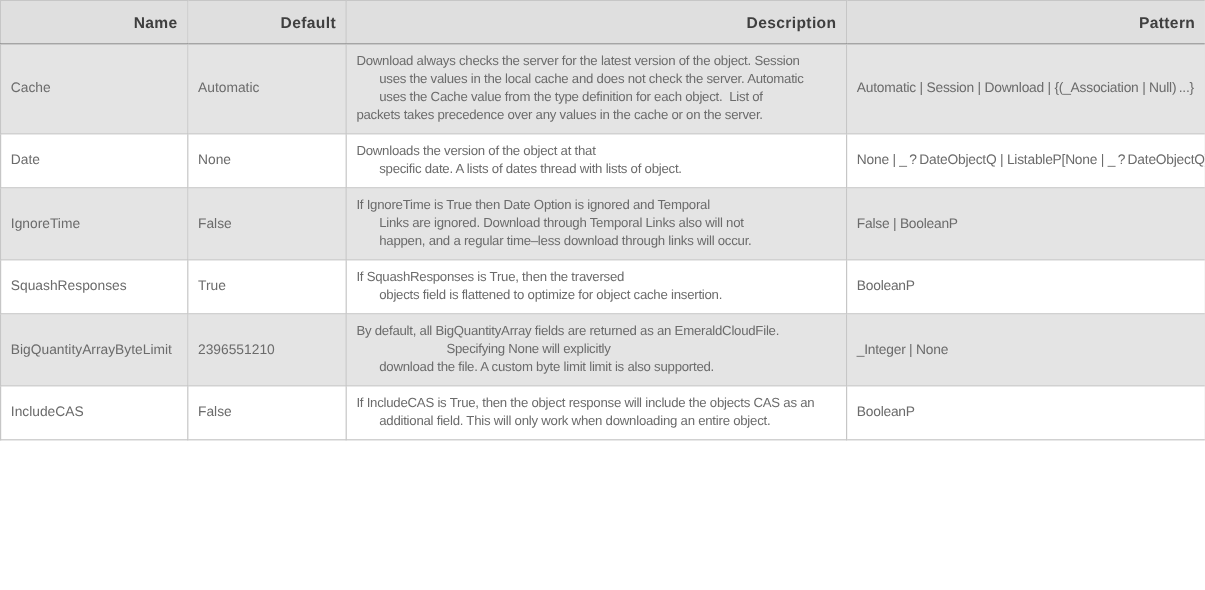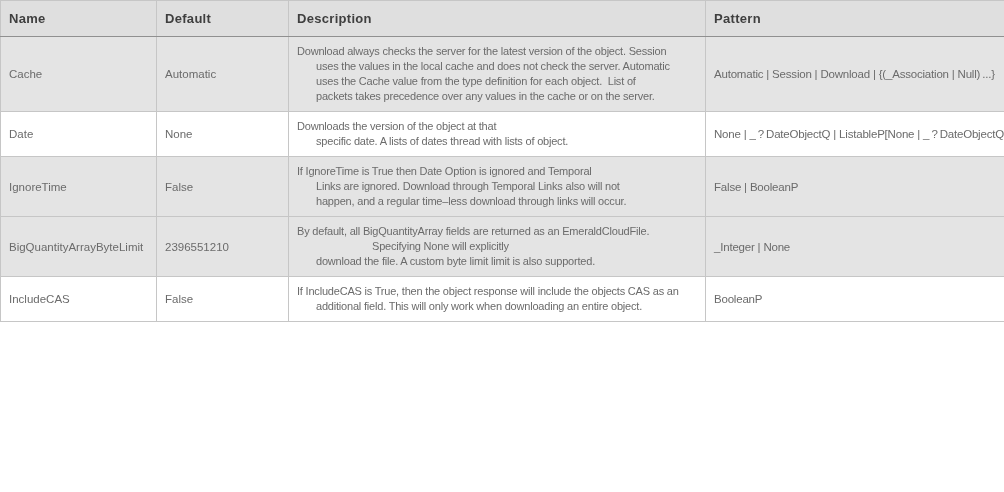--- a/index.html
+++ b/index.html
@@ -23,21 +23,21 @@
   table.options th, table.options td{
     border:1px solid var(--border-inner);
     vertical-align:middle;
     box-sizing:border-box;
     overflow:hidden;
   }
   table.options th{
     background:var(--header-bg);
     color:var(--header-text);
     font-size:13px;font-weight:bold;letter-spacing:.3px;
-    text-align:left;padding:7px 8px;height:36px;
+    text-align:right;padding:7px 8px;height:36px;
     border-bottom:1px solid var(--border-outer);
   }
   table.options td{
     color:var(--cell-text);
     font-size:11.5px;
     padding:7px 8px;
     background:var(--row-bg);
   }
   tr.stripe td{background:var(--stripe-bg);}
   td.col-name, td.col-default{white-space:nowrap;}
@@ -70,21 +70,21 @@
       </tr>
     </thead>
     <tbody id="tbody">
         <tr class="stripe">
           <td class="col-name">Cache</td>
           <td class="col-default">Automatic</td>
           <td class="col-desc">
             <div class="desc-line" style="margin-left: 0px;">Download always checks the server for the latest version of the object. Session</div>
             <div class="desc-line" style="margin-left: 19px;">uses the values in the local cache and does not check the server. Automatic</div>
             <div class="desc-line" style="margin-left: 19px;">uses the Cache value from the type definition for each object.  List of</div>
-            <div class="desc-line" style="margin-left: 19px;">packets takes precedence over any values in the cache or on the server.</div>
+            <div class="desc-line" style="">packets takes precedence over any values in the cache or on the server.</div>
           </td>
           <td class="col-pattern">Automatic | Session | Download | {(_Association | Null) ...}</td>
         </tr>
         <tr>
           <td class="col-name">Date</td>
           <td class="col-default">None</td>
           <td class="col-desc">
             <div class="desc-line" style="margin-left: 0px;">Downloads the version of the object at that</div>
             <div class="desc-line" style="margin-left: 19px;">specific date. A lists of dates thread with lists of object.</div>
           </td>
@@ -92,20 +92,29 @@
         </tr>
         <tr class="stripe">
           <td class="col-name">IgnoreTime</td>
           <td class="col-default">False</td>
           <td class="col-desc">
             <div class="desc-line" style="margin-left: 0px;">If IgnoreTime is True then Date Option is ignored and Temporal</div>
             <div class="desc-line" style="margin-left: 19px;">Links are ignored. Download through Temporal Links also will not</div>
             <div class="desc-line" style="margin-left: 19px;">happen, and a regular time–less download through links will occur.</div>
           </td>
           <td class="col-pattern">False | BooleanP</td>
+        </tr>
+        <tr>
+          <td class="col-name">SquashResponses</td>
+          <td class="col-default">True</td>
+          <td class="col-desc">
+            <div class="desc-line" style="margin-left: 0px;">If SquashResponses is True, then the traversed</div>
+            <div class="desc-line" style="margin-left: 19px;">objects field is flattened to optimize for object cache insertion.</div>
+          </td>
+          <td class="col-pattern">BooleanP</td>
         </tr>
         <tr class="stripe">
           <td class="col-name">BigQuantityArrayByteLimit</td>
           <td class="col-default">2396551210</td>
           <td class="col-desc">
             <div class="desc-line" style="margin-left: 0px;">By default, all BigQuantityArray fields are returned as an EmeraldCloudFile.</div>
             <div class="desc-line" style="margin-left: 75px;">Specifying None will explicitly</div>
             <div class="desc-line" style="margin-left: 19px;">download the file. A custom byte limit limit is also supported.</div>
           </td>
           <td class="col-pattern">_Integer | None</td>

